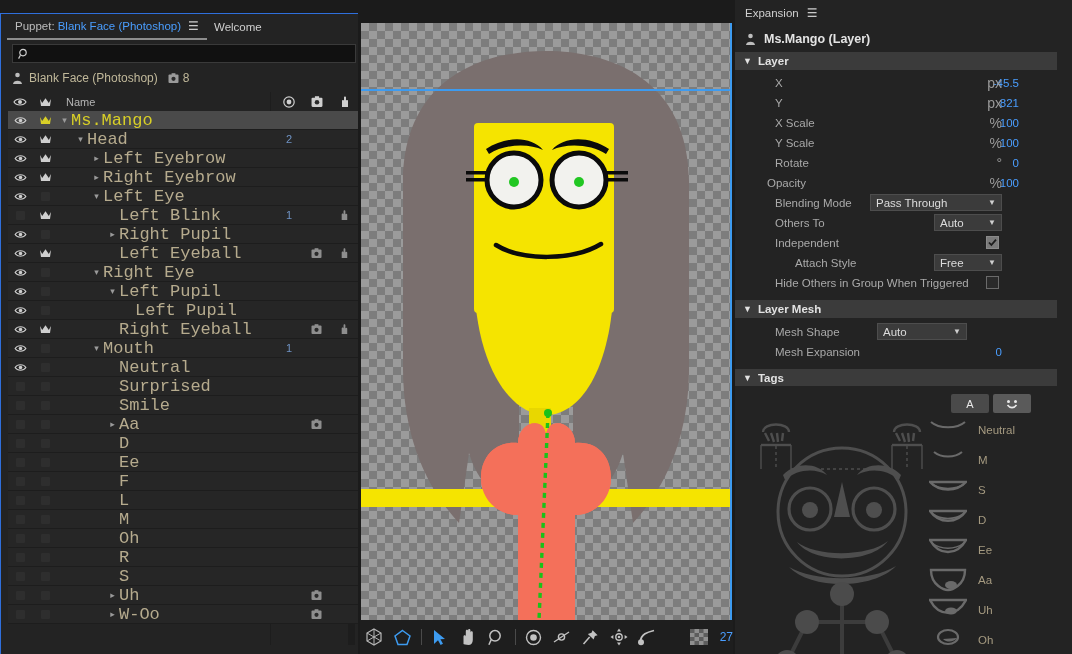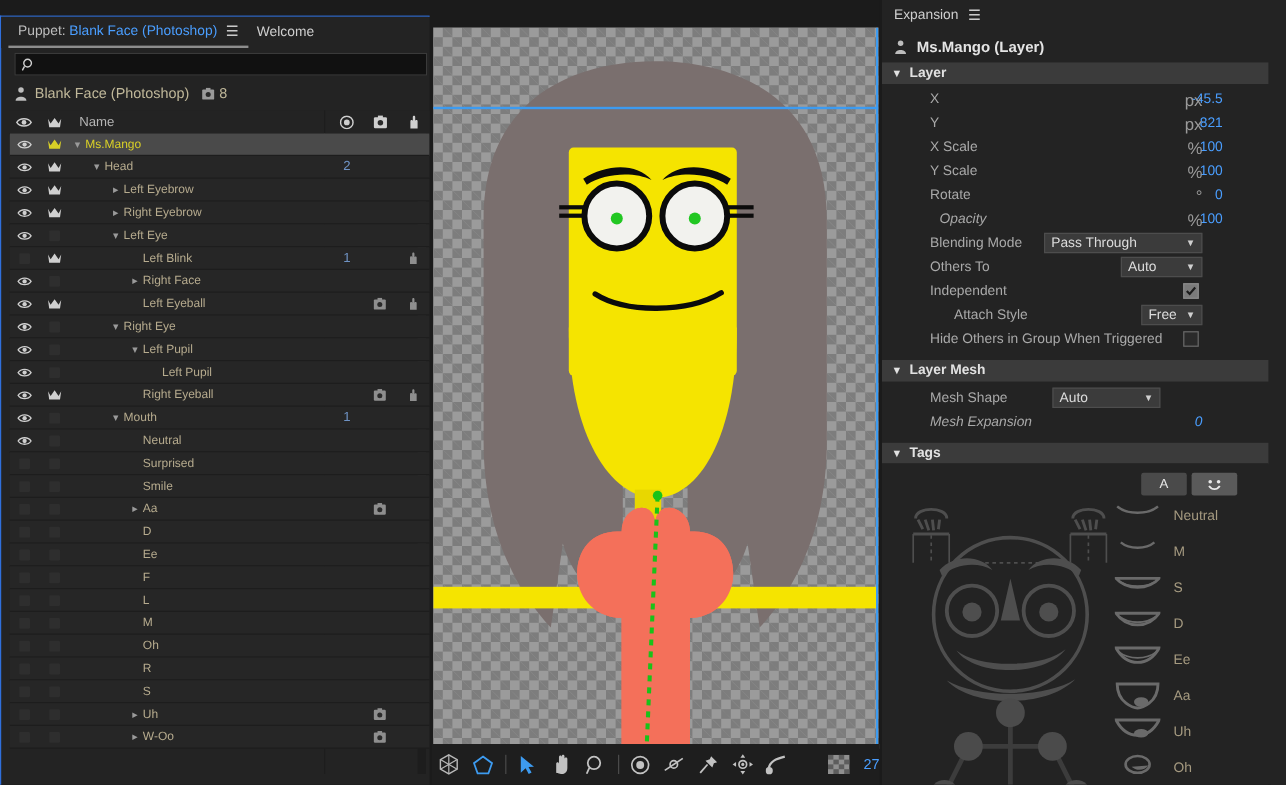--- a/index.html
+++ b/index.html
@@ -28,21 +28,21 @@
   .col-eye{width:24px;display:flex;justify-content:center;}
   .col-crown{width:26px;display:flex;justify-content:center;}
   .col-name{flex:1;padding-left:8px;color:#b5b5b5;}
   .col-c1{width:28px;display:flex;justify-content:center;align-items:center;}
   .col-c2{width:27px;display:flex;justify-content:center;align-items:center;}
   .col-c3{width:28px;display:flex;justify-content:center;align-items:center;}
 
   #rowsClip{position:absolute;left:7px;top:97px;width:350px;height:534px;overflow:hidden;}
   .lrow{height:19px;display:flex;align-items:center;border-bottom:1px solid #1d1d1d;box-sizing:border-box;background:#262626;}
   .lrow.sel{background:#4a4a4a;}
-  .lrow .nmtxt{color:#b6ab8e;font-size:10px;white-space:nowrap;}
+  .lrow .nmtxt{color:#b6ab8e;font-size:17px;white-space:nowrap;font-family:Liberation Mono, monospace;}
   .lrow.sel .nmtxt{color:#d8cf27;}
   .lrow .num{color:#6f93c4;font-size:11px;}
   .lrow.sel .num{color:#c9c9c9;}
   .tw{width:13px;display:inline-block;text-align:center;color:#9a9a9a;font-size:9px;flex:none;}
   .namecell{flex:1;display:flex;align-items:center;overflow:hidden;}
   .sqbox{width:9px;height:9px;background:#2e2e2e;border-radius:1px;}
   .sepv{position:absolute;left:269px;top:78px;width:1px;height:553px;background:#1d1d1d;}
   #leftScroll{position:absolute;left:347px;top:98px;width:7px;height:345px;background:#3a3a3a;border-radius:4px;}
   #leftScrollTrack{position:absolute;left:347px;top:97px;width:7px;height:534px;background:#1d1d1d;}
 
@@ -303,21 +303,21 @@
               <path d="M1 5 C3.5 1 10.5 1 13 5 C10.5 9 3.5 9 1 5 Z" fill="none" stroke="#cfcfcf" stroke-width="1.2"></path>
               <circle cx="7" cy="5" r="2" fill="#cfcfcf"></circle>
             </svg>
           </span>
           <span class="col-crown">
             <span class="sqbox"></span>
           </span>
           <span class="namecell">
             <span style="width:48px;flex:none;"></span>
             <span class="tw">▸</span>
-            <span class="nmtxt">Right Face</span>
+            <span class="nmtxt">Right Pupil</span>
           </span>
           <span class="col-c1">
             <span class="num"></span>
           </span>
           <span class="col-c2"></span>
           <span class="col-c3"></span>
         </div>
         <div class="lrow">
           <span class="col-eye">
             <svg width="13" height="9" viewBox="0 0 14 10">
@@ -921,21 +921,21 @@
           <span class="plabel" style="position:absolute;left:40px;">Y Scale</span>
           <span class="pval" style="right:38px;">100</span>
           <span class="punit" style="position:absolute;right:55px;">%</span>
         </div>
         <div class="prow" style="top: 153px;">
           <span class="plabel" style="position:absolute;left:40px;">Rotate</span>
           <span class="pval" style="right:38px;">0</span>
           <span class="punit" style="position:absolute;right:55px;">°</span>
         </div>
         <div class="prow" style="top: 173px;">
-          <span class="plabel" style="position:absolute;left:48px;font-style:italic;">Opacity</span>
+          <span class="plabel" style="position:absolute;left:32px;">Opacity</span>
           <span class="pval" style="right:38px;">100</span>
           <span class="punit" style="position:absolute;right:55px;">%</span>
         </div>
         <div class="prow" style="top: 193px;">
           <span class="plabel" style="position:absolute;left:40px;">Blending Mode</span>
           <span class="psel" style="right:55px;width:132px;top:1px;">
             <span>Pass Through</span>
             <span style="font-size:8px;color:#cfcfcf;">▼</span>
           </span>
         </div>
@@ -949,21 +949,21 @@
         <div class="prow" style="top: 233px;">
           <span class="plabel" style="position:absolute;left:40px;">Independent</span>
           <span class="chk on" style="right:58px;top:3px;">
             <svg width="11" height="11" viewBox="0 0 11 11" style="display:block;">
               <path d="M2 5.5 L4.4 8 L9 2.6" fill="none" stroke="#1c1c1c" stroke-width="1.8"></path>
             </svg>
           </span>
         </div>
         <div class="prow" style="top: 253px;">
           <span class="plabel" style="position:absolute;left:60px;">Attach Style</span>
-          <span class="psel" style="right:55px;width:51px;top:1px;">
+          <span class="psel" style="right:55px;width:68px;top:1px;">
             <span>Free</span>
             <span style="font-size:8px;color:#cfcfcf;">▼</span>
           </span>
         </div>
         <div class="prow" style="top: 273px;">
           <span class="plabel" style="position:absolute;left:40px;">Hide Others in Group When Triggered</span>
           <span class="chk" style="right:58px;top:3px;"></span>
         </div>
       </div>
 
@@ -972,21 +972,21 @@
       <span>Layer Mesh</span>
     </div>
     <div id="meshRows" style="position: absolute; left: 0px; top: 0px; width: 322px;">
         <div class="prow" style="top: 322px;">
           <span class="plabel" style="position:absolute;left:40px;">Mesh Shape</span>
           <span class="psel" style="right:90px;width:90px;top:1px;">
             <span>Auto</span>
             <span style="font-size:8px;color:#cfcfcf;">▼</span>
           </span>
         </div>
-        <div class="prow" style="top: 342px; font-style: italic;">
+        <div class="prow" style="top: 342px;">
           <span class="plabel" style="position:absolute;left:40px;">Mesh Expansion</span>
           <span class="pval" style="right:55px;">0</span>
         </div>
       </div>
 
     <div class="sechdr" style="top:369px;">
       <span style="font-size:9px;">▼</span>
       <span>Tags</span>
     </div>
 

